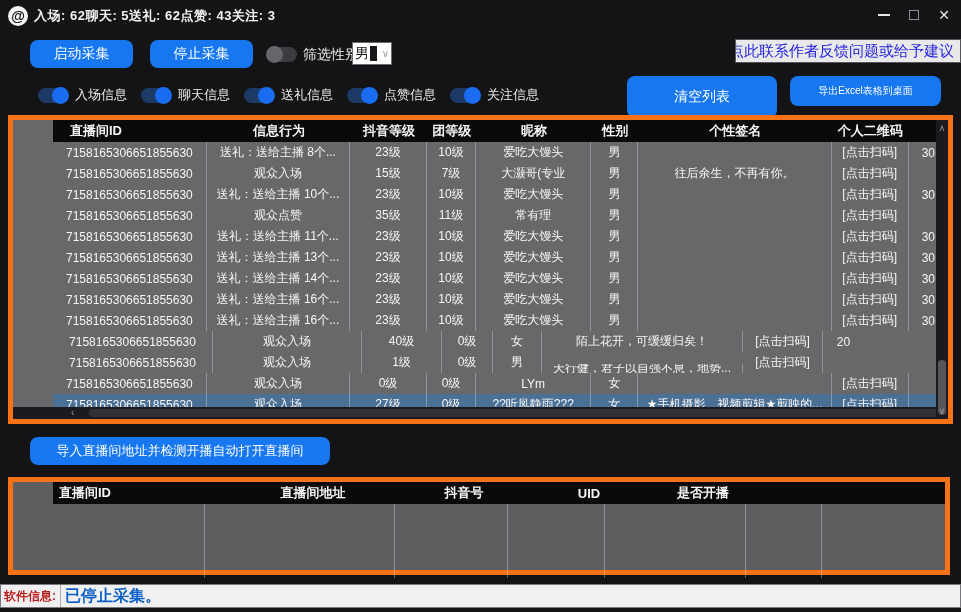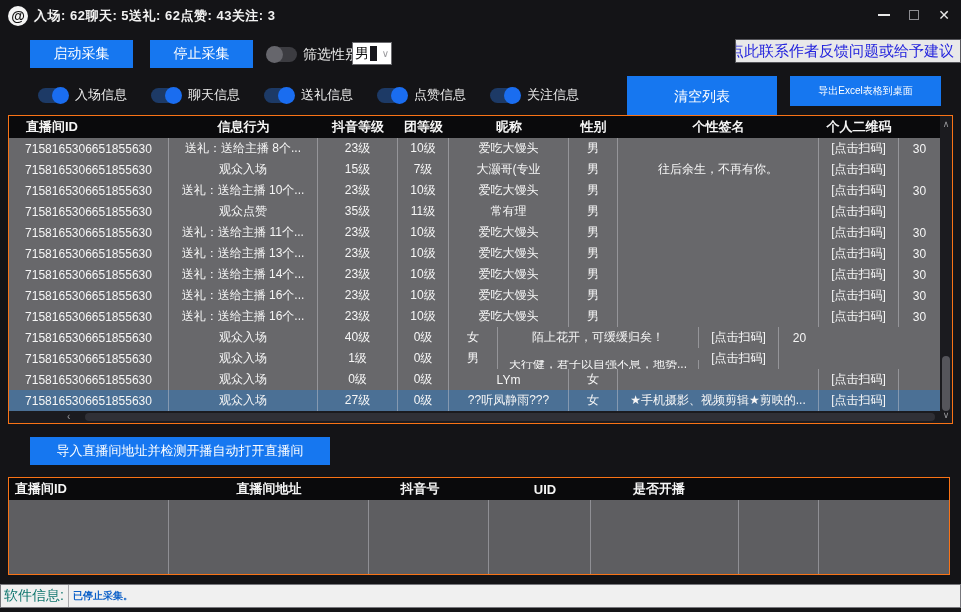--- a/index.html
+++ b/index.html
@@ -14,21 +14,21 @@
               display:flex; align-items:center; justify-content:center; }
   .title-stats { position:absolute; left:34px; top:0; height:32px; line-height:32px;
                  color:#f2f2f2; font-size:13px; font-weight:bold; letter-spacing:.5px; }
   .winbtn { position:absolute; top:4px; width:24px; height:22px; display:flex;
             align-items:center; justify-content:center; color:#e8e8e8; cursor:default; }
   .winbtn.min { left:872px; } .winbtn.max { left:902px; } .winbtn.close { left:932px; font-size:14px; }
   .minbar { width:12px; height:0; border-top:2px solid #e8e8e8; }
   .maxbox { width:10px; height:10px; border:1px solid #8d8d92; }
 
   
-  .btn { position:absolute; background:#1677f0; color:#fff; border:none; border-radius:0;
+  .btn { position:absolute; background:#1677f0; color:#fff; border:none; border-radius:8px;
          font-size:14px; font-family:inherit; display:flex; align-items:center; justify-content:center; }
   .btn-start { left:30px; top:40px; width:103px; height:28px; }
   .btn-stop  { left:150px; top:40px; width:103px; height:28px; }
   .btn-clear { left:627px; top:76px; width:150px; height:42px; }
   .btn-export{ left:790px; top:76px; width:151px; height:30px; font-size:10px; }
   .btn-import{ left:30px; top:437px; width:300px; height:28px; font-size:13px; }
 
   .switch { position:relative; width:30px; height:15px; border-radius:8px; }
   .switch .knob { position:absolute; top:-1px; width:17px; height:17px; border-radius:50%; }
   .switch.on { background:#1d3a66; } .switch.on .knob { right:-1px; background:#1a6df0; }
@@ -39,26 +39,26 @@
                    border:1px solid #6a6a6e; display:flex; align-items:center; }
   .gender-select .val { color:#111; font-size:14px; padding-left:2px; }
   .gender-select .caret-block { width:7px; height:15px; background:#17171c; margin-left:1px; }
   .gender-select .chev { margin-left:auto; color:#9a9a9e; font-size:10px; padding-right:2px; }
 
   .feedback { position:absolute; left:735px; top:39px; width:226px; height:24px; background:#e9e9e9;
               border:1px solid #55555a; color:#2323dd; font-size:15px; line-height:22px;
               white-space:nowrap; overflow:hidden; text-indent:-7px; }
 
   
-  .toggle-row { position:absolute; left:38px; top:86px; display:flex; gap:24px; align-items:center; }
+  .toggle-row { position:absolute; left:38px; top:86px; display:flex; gap:14px; align-items:center; }
   .toggle-item { display:flex; align-items:center; gap:7px; }
   .toggle-item .tlabel { color:#ececec; font-size:13px; }
 
   
-  .dtable { position:absolute; background:#68686b; border:1px solid #f97316; }
+  .dtable { position:absolute; background:#68686b; border:5px solid #f97316;padding-left:40px; }
   .msg-table { left:8px; top:115px; width:945px; height:309px; }
   .room-table { left:8px; top:477px; width:942px; height:98px; background:#5e5e61; }
   .thead { display:flex; background:#0a0a0c; height:22px; }
   .thead .hcell { color:#f5f5f5; font-size:13px; font-weight:bold; display:flex;
                   align-items:center; justify-content:center; overflow:hidden; white-space:nowrap; }
   .thead .hcell.first { justify-content:flex-start; padding-left:17px; }
   .room-table .thead .hcell.first { padding-left:6px; }
   .tbody { position:relative; }
   .trow { display:flex; height:21px; }
   .trow.selected { background:#4b7095; }
@@ -74,23 +74,23 @@
   .vscroll .arr { color:#9a9a9e; font-size:9px; height:12px; line-height:12px; }
   .vscroll .arr.up { margin-top:2px; } .vscroll .arr.down { position:absolute; bottom:2px; }
   .vthumb { position:absolute; top:240px; left:2px; width:8px; height:55px; border-radius:4px; background:#55555b; }
   .hscroll { position:absolute; left:0; right:12px; bottom:0; height:12px; background:#1b1b1f; }
   .hscroll .arr { position:absolute; left:58px; top:0; color:#9a9a9e; font-size:10px; line-height:12px; }
   .hthumb { position:absolute; left:76px; top:2px; width:850px; height:8px; border-radius:4px; background:#303036; }
 
   
   .statusbar { position:absolute; left:0; top:584px; width:961px; height:24px; background:#f0f0f0;
                border:1px solid #77777c; display:flex; align-items:center; }
-  .statusbar .slabel { color:#0f766e; font-size:14px; font-weight:normal; padding:0 4px 0 3px;
+  .statusbar .slabel { color:#b91c1c; font-size:12px; font-weight:bold; padding:0 4px 0 3px;
                        height:100%; display:flex; align-items:center; border-right:1px solid #a9a9ad; }
-  .statusbar .stext { color:#0c60c8; font-size:10px; font-weight:bold; padding-left:4px; }
+  .statusbar .stext { color:#0c60c8; font-size:16px; font-weight:bold; padding-left:4px; }
 </style>
 </head>
 <body>
 
 <div class="window">
 
   <div class="titlebar">
     <div class="app-icon">@</div>
     <div class="title-stats">入场: 62聊天: 5送礼: 62点赞: 43关注: 3</div>
     <div class="winbtn min">

